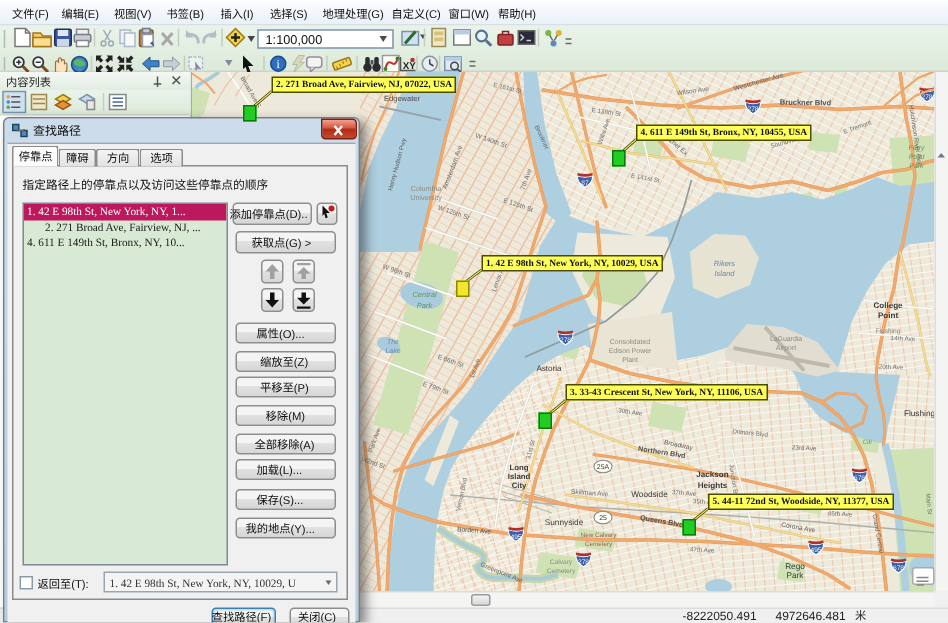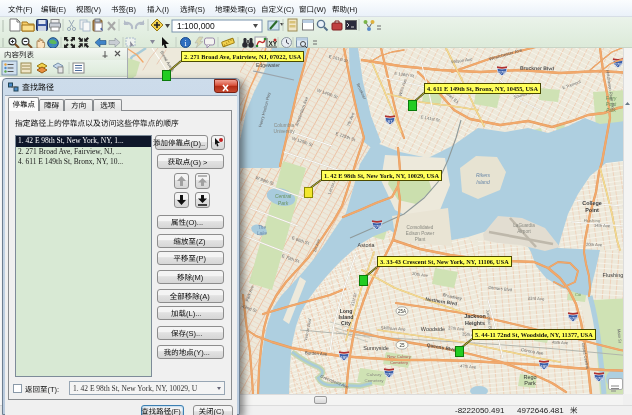--- a/index.html
+++ b/index.html
@@ -714,22 +714,22 @@
 <div class="abs" style="left:214px;top:79px;width:24px;height:14px;background:linear-gradient(#f0a092,#d9523c 45%,#b22a14 50%,#c6492f);border:1px solid #7a2012;border-radius:0 3px 3px 3px"><svg width="22" height="12">
       <path d="M8 3 L13 9 M13 3 L8 9" stroke="#fff" stroke-width="1.6"></path>
     </svg></div>
 <div class="abs" style="left:5px;top:95px;width:232px;height:320px;background:#f0f0f0;border-top:1px solid #98a8ba"></div>
 <div class="abs" style="left:8px;top:97px;width:31px;height:14px;background:#fcfcfc;border:1px solid #898c8f;border-bottom:none;border-radius:2px 2px 0 0;z-index:3"></div>
 <div class="abs" style="left:39px;top:99px;width:25px;height:12px;background:linear-gradient(#f4f4f4,#e2e2e2);border:1px solid #898c8f;border-bottom:none;border-radius:2px 2px 0 0;z-index:2"></div>
 <div class="abs" style="left:64px;top:99px;width:29px;height:12px;background:linear-gradient(#f4f4f4,#e2e2e2);border:1px solid #898c8f;border-bottom:none;border-radius:2px 2px 0 0;z-index:2"></div>
 <div class="abs" style="left:93px;top:99px;width:29px;height:12px;background:linear-gradient(#f4f4f4,#e2e2e2);border:1px solid #898c8f;border-bottom:none;border-radius:2px 2px 0 0;z-index:2"></div>
 <div class="abs" style="left:8px;top:110px;width:224px;height:290px;background:#f0f0f0;border:1px solid #898c8f;z-index:1"></div>
 <div class="abs" style="left:15px;top:135px;width:137px;height:242px;background:#d8e9d4;border:1px solid #7d8b99;font-family:'Liberation Serif',serif;font-size:7.5px;color:#1a1a1a;overflow:hidden;z-index:4">
-    <div style="background:#0f172a;color:#fff;height:10.5px;line-height:10.5px;padding-left:2px;white-space:nowrap">1. 42 E 98th St, New York, NY, 1...</div>
-    <div style="height:10.5px;line-height:10.5px;padding-left:2px;white-space:nowrap">2. 271 Broad Ave, Fairview, NJ, ...</div>
+    <div style="background:#be185d;color:#fff;height:10.5px;line-height:10.5px;padding-left:2px;white-space:nowrap">1. 42 E 98th St, New York, NY, 1...</div>
+    <div style="height:10.5px;line-height:10.5px;padding-left:14px;white-space:nowrap">2. 271 Broad Ave, Fairview, NJ, ...</div>
     <div style="height:10.5px;line-height:10.5px;padding-left:2px;white-space:nowrap">4. 611 E 149th St, Bronx, NY, 10...</div>
   </div>
 <div class="btn abs" style="left:155px;top:135px;width:53px;height:15px"></div>
 <div class="btn abs" style="left:157px;top:154px;width:67px;height:15px"></div>
 <div class="btn abs" style="left:157px;top:215px;width:67px;height:14px"></div>
 <div class="btn abs" style="left:157px;top:234px;width:67px;height:14px"></div>
 <div class="btn abs" style="left:157px;top:251px;width:67px;height:14px"></div>
 <div class="btn abs" style="left:157px;top:270px;width:67px;height:14px"></div>
 <div class="btn abs" style="left:157px;top:289px;width:67px;height:14px"></div>
 <div class="btn abs" style="left:157px;top:306px;width:67px;height:14px"></div>

